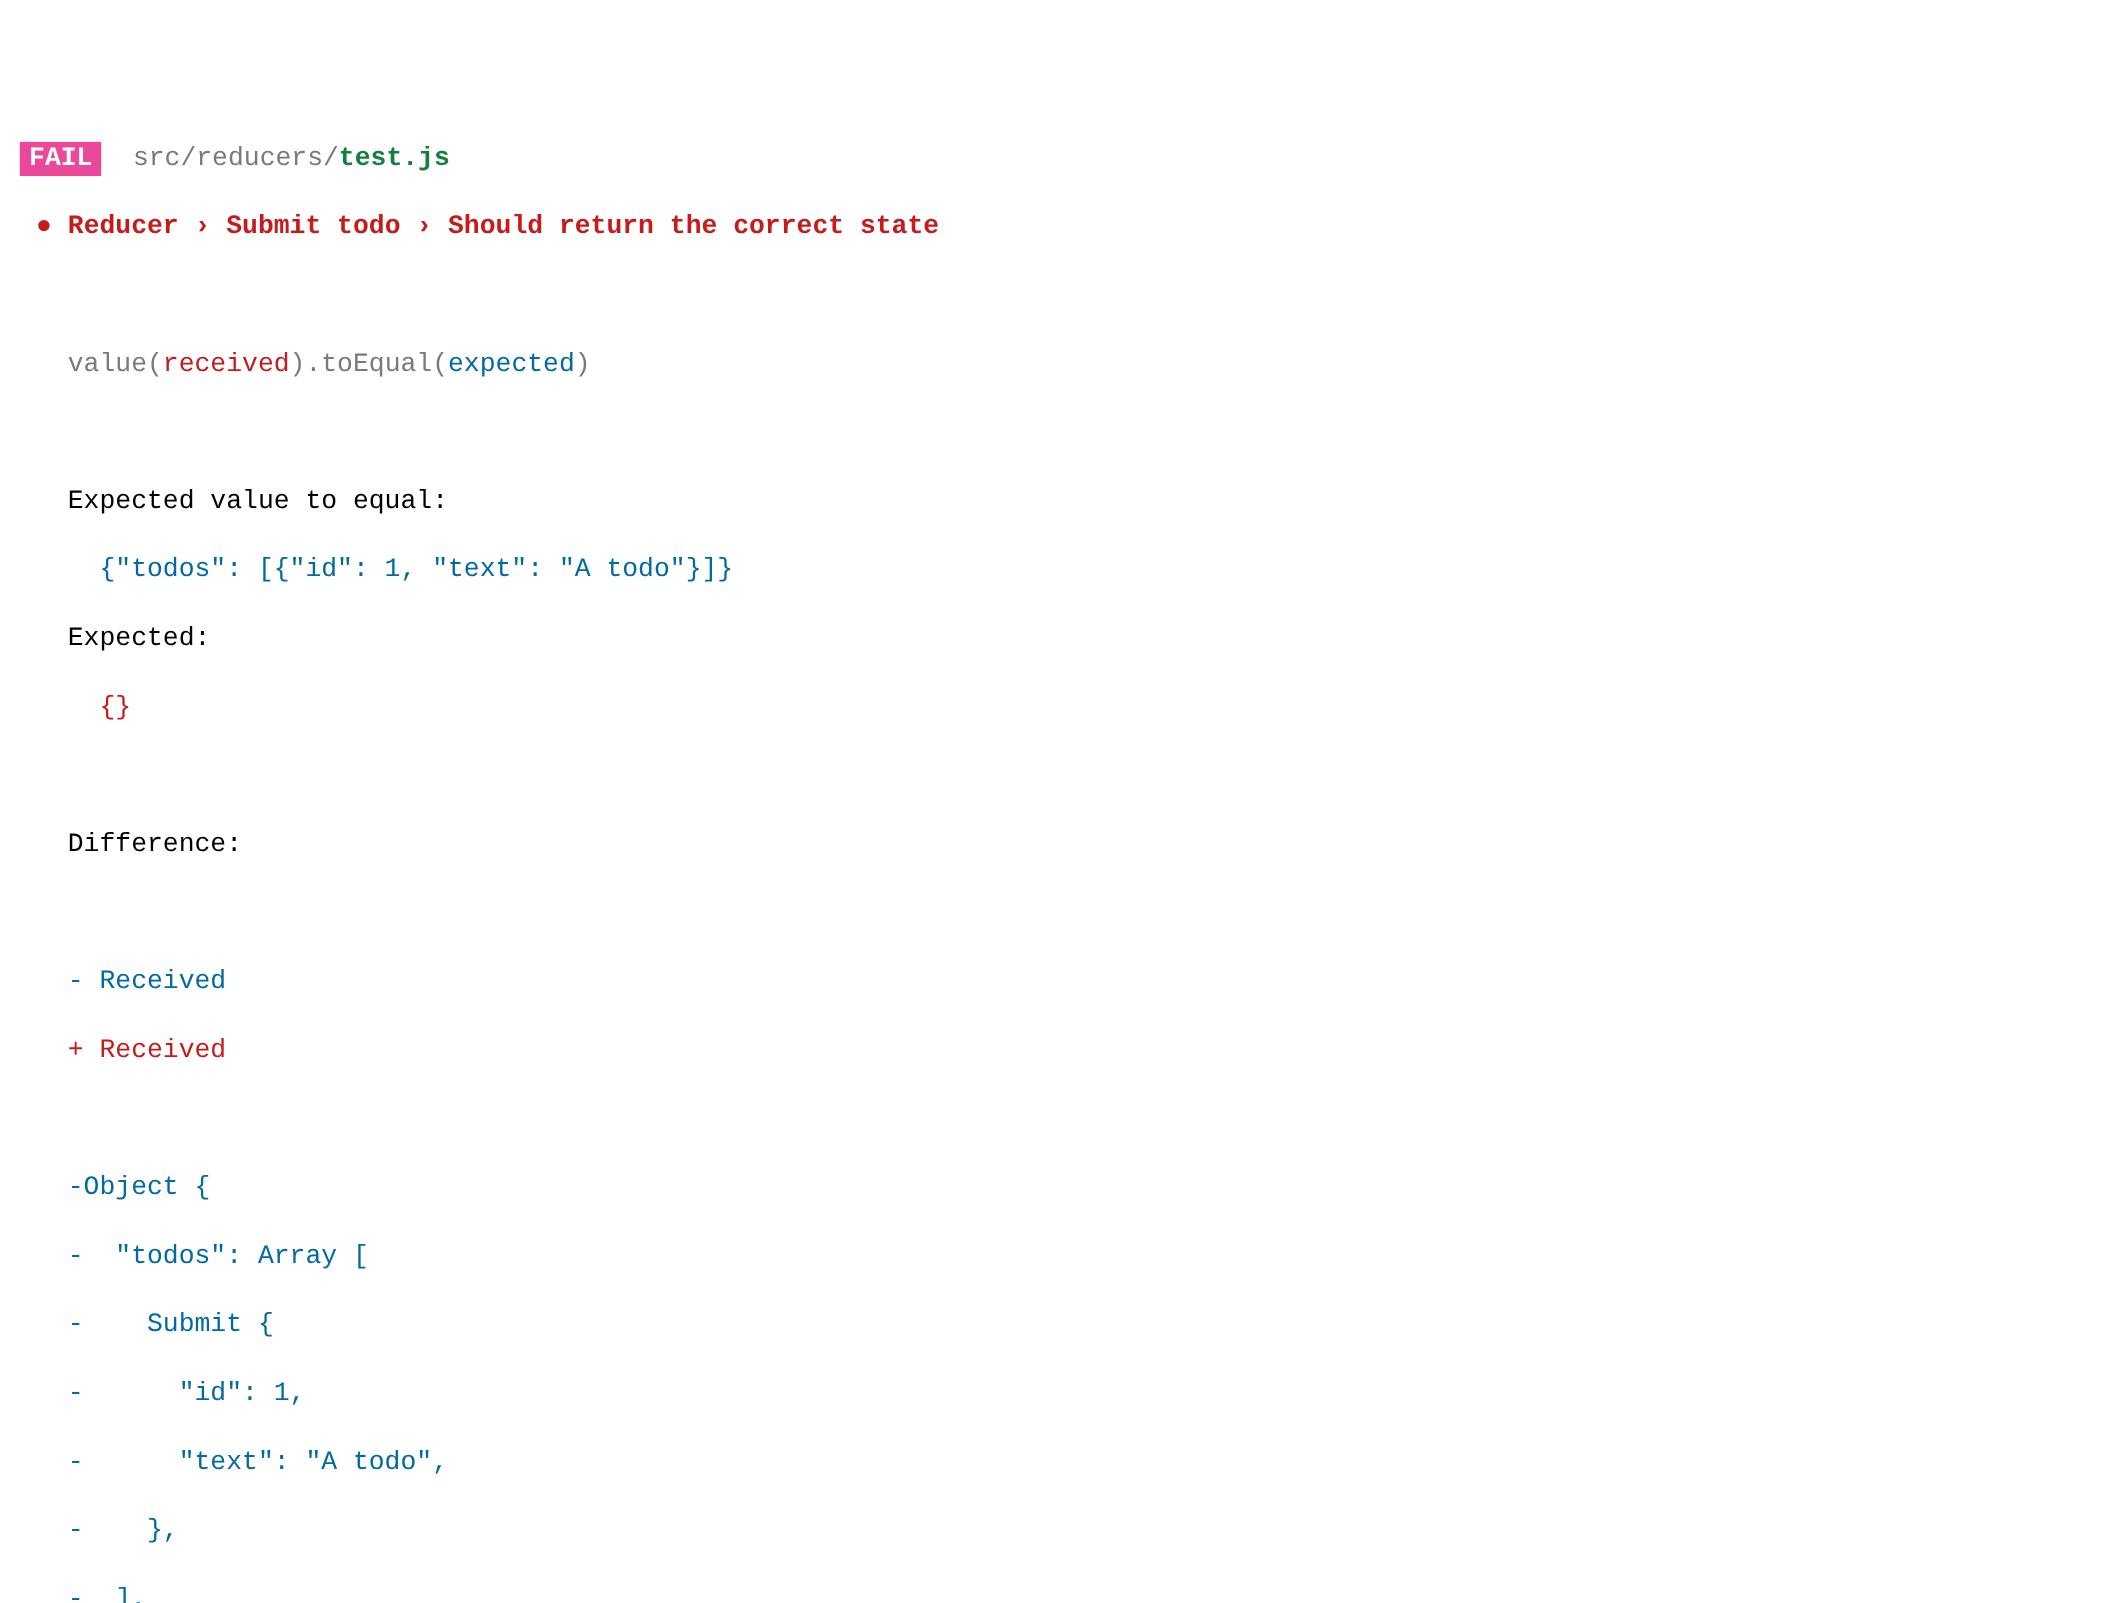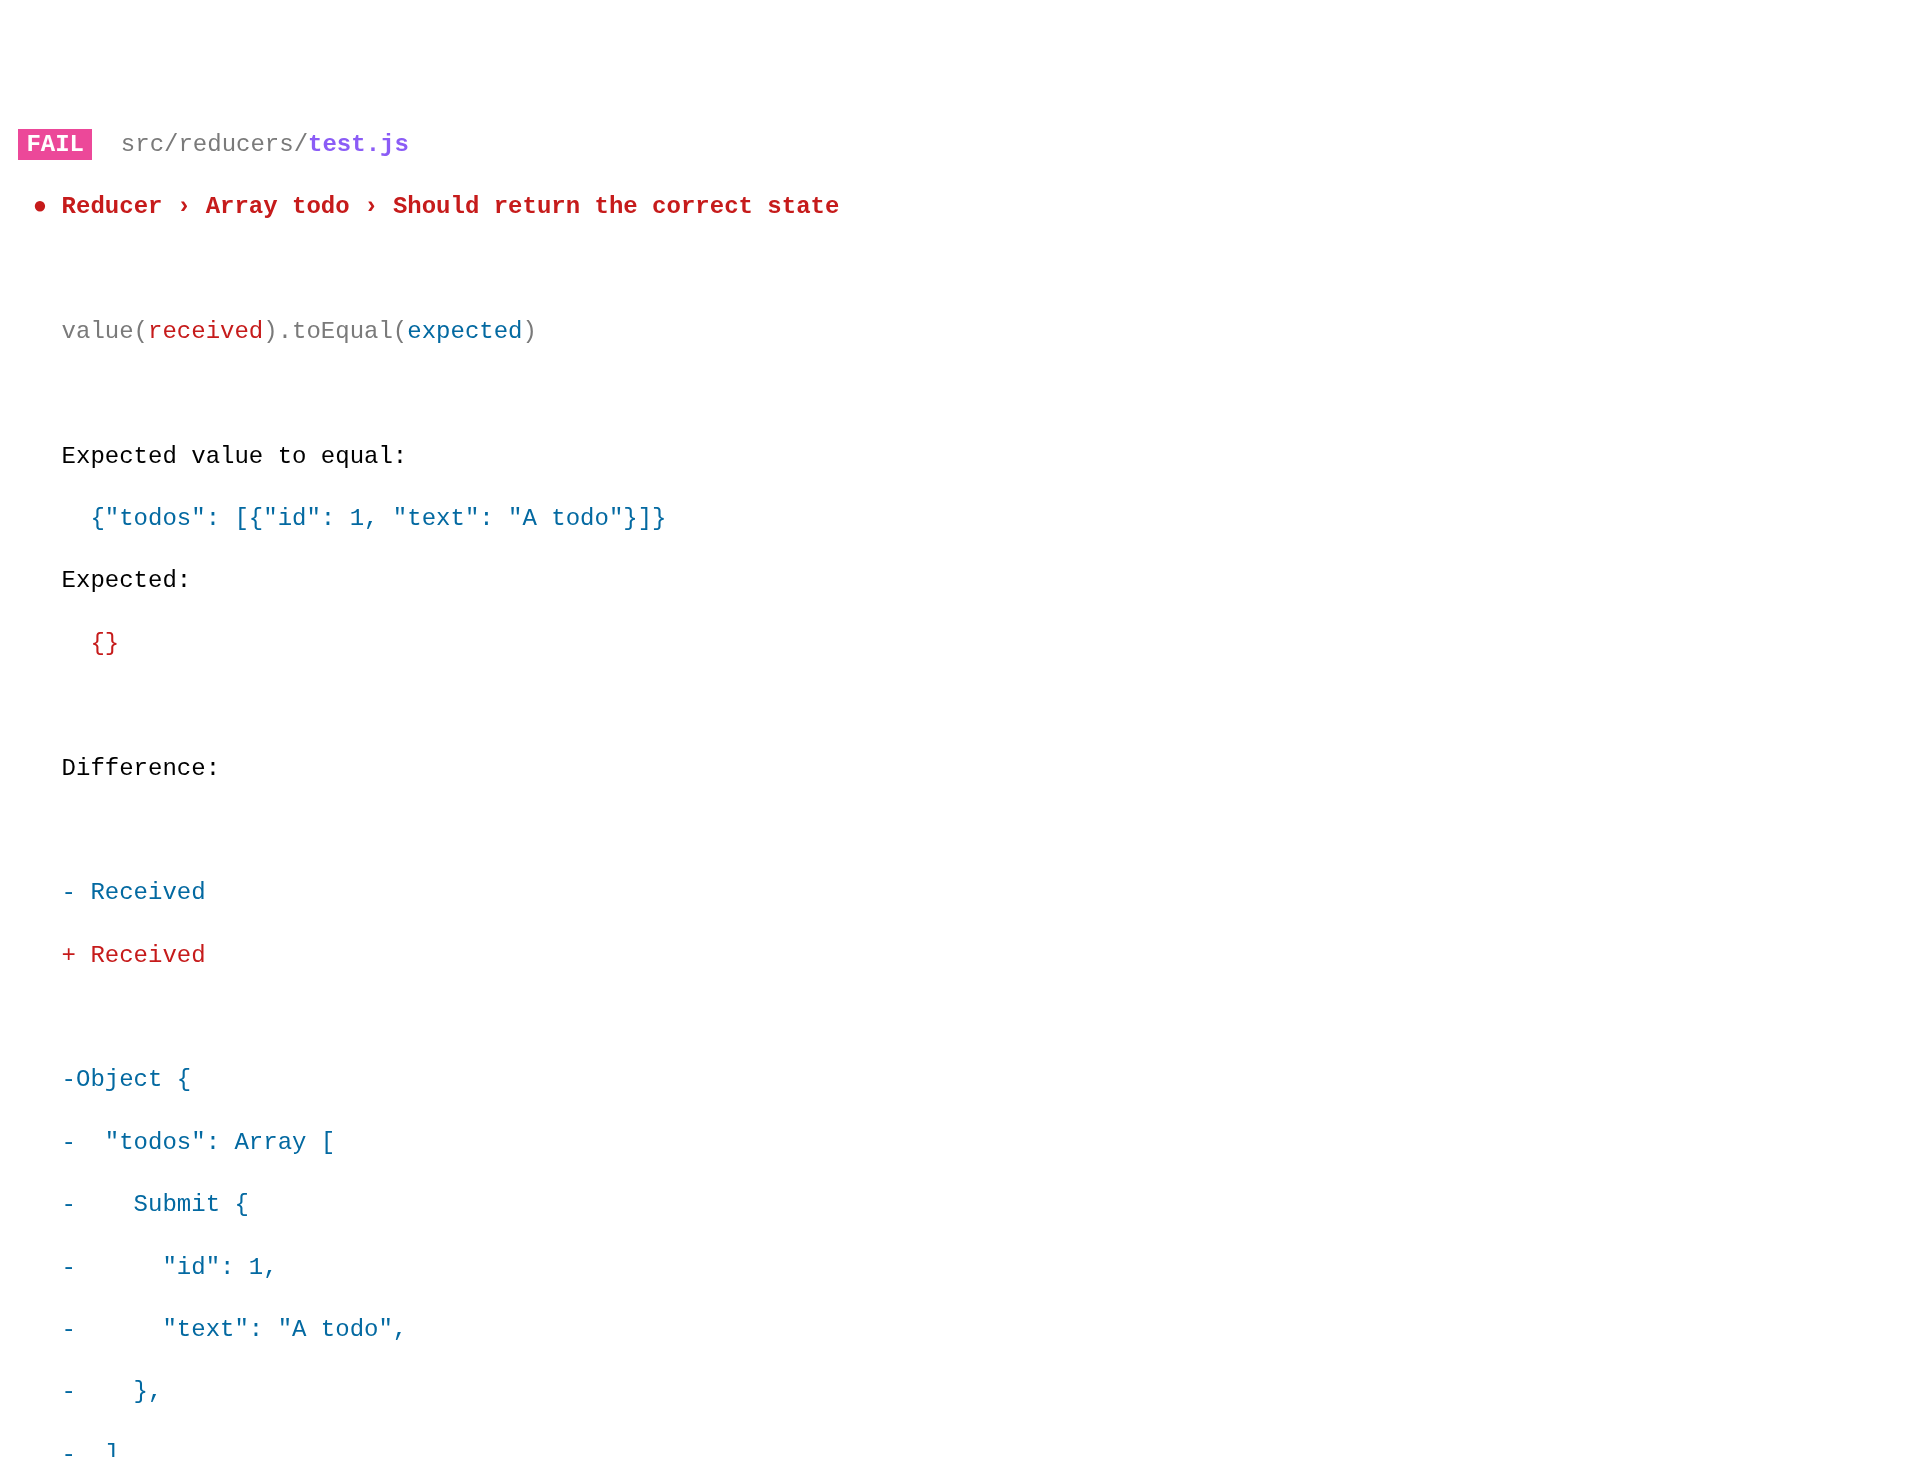--- a/index.html
+++ b/index.html
@@ -21,21 +21,21 @@
       font-weight: bold;
       padding: 0 8px;
       display: inline-block;
     }
     .dim {
       color: #7a7a7a;
       text-align: center;
     }
     .bold {
       font-weight: bold;
-      color: #8b5cf6;
+      color: #15803d;
       margin-top: 48px;
     }
     .red {
       color: #c61b1b;
       margin-top: 48px;
     }
     .red-bold {
       color: #c61b1b;
       font-weight: bold;
     }
@@ -49,21 +49,21 @@
     .line {
       white-space: pre;
     }
   </style>
 </head>
 <body>
 
 
 
 <div class="line"> <span class="badge-fail">FAIL</span> <span class="dim"> src/reducers/</span><span class="bold">test.js</span></div>
-<div class="line">  <span class="bullet">●</span><span class="red-bold"> Reducer › Array todo › Should return the correct state</span></div>
+<div class="line">  <span class="bullet">●</span><span class="red-bold"> Reducer › Submit todo › Should return the correct state</span></div>
 <div class="line"> </div>
 <div class="line">    <span class="dim">value(</span><span class="red">received</span><span class="dim">).toEqual(</span><span class="green">expected</span><span class="dim">)</span></div>
 <div class="line"> </div>
 <div class="line">    <span>Expected value to equal:</span></div>
 <div class="line">    <span class="green">  {"todos": [{"id": 1, "text": "A todo"}]}</span></div>
 <div class="line">    <span>Expected:</span></div>
 <div class="line">    <span class="red">  {}</span></div>
 <div class="line"> </div>
 <div class="line">    <span>Difference:</span></div>
 <div class="line"> </div>

